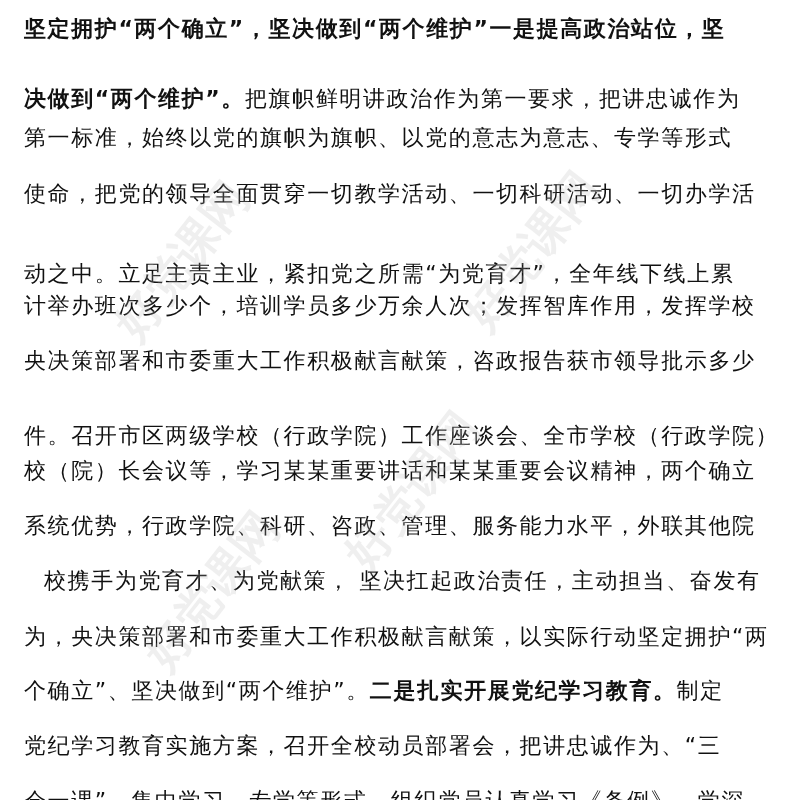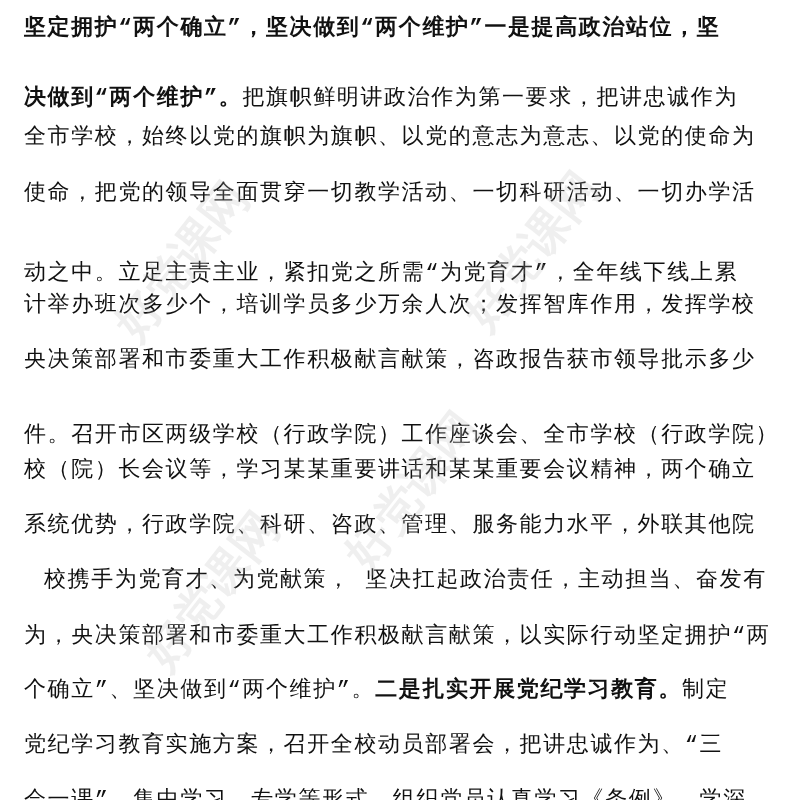--- a/index.html
+++ b/index.html
@@ -1,31 +1,31 @@
 <!DOCTYPE html>
 <html><head>
 <meta charset="utf-8">
 <style>
   html, body { margin: 0; padding: 0; background: #ffffff; }
   body { width: 800px; height: 800px; overflow: hidden; position: relative;
          font-family: "DejaVu Sans", "Liberation Sans", sans-serif; color: #111111; }
   .page { position: absolute; left: 24px; top: 0; width: 752px; }
   .line { position: absolute; left: 0; height: 30px; line-height: 30px; font-size: 22px;
-          white-space: nowrap; letter-spacing: 1.6px; text-align: justify; width: 752px; font-family: Liberation Mono, monospace; }
+          white-space: nowrap; letter-spacing: 1.6px; text-align: justify; width: 752px; }
   .b { font-weight: bold; }
   .watermark { position: absolute; color: rgba(180,180,180,0.22); font-size: 46px;
                transform: rotate(-52deg); white-space: nowrap; pointer-events: none; font-weight: bold; }
 </style>
 </head>
 <body>
 
 <div class="page" id="page">
     <div class="line" style="top: 14px;"><span class="b">坚定拥护“两个确立”，坚决做到“两个维护”一是提高政治站位，坚</span></div>
     <div class="line" style="top: 84px;"><span class="b">决做到“两个维护”。</span><span>把旗帜鲜明讲政治作为第一要求，把讲忠诚作为</span></div>
-    <div class="line" style="top: 123px;"><span>全市学校，始终以党的旗帜为旗帜、以党的意志为意志、以党的使命为</span></div>
+    <div class="line" style="top: 123px;"><span>第一标准，始终以党的旗帜为旗帜、以党的意志为意志、专学等形式</span></div>
     <div class="line" style="top: 179px;"><span>使命，把党的领导全面贯穿一切教学活动、一切科研活动、一切办学活</span></div>
     <div class="line" style="top: 235px; margin-top: 24px;"><span>动之中。立足主责主业，紧扣党之所需“为党育才”，全年线下线上累</span></div>
     <div class="line" style="top: 291px;"><span>计举办班次多少个，培训学员多少万余人次；发挥智库作用，发挥学校</span></div>
     <div class="line" style="top: 346px;"><span>央决策部署和市委重大工作积极献言献策，咨政报告获市领导批示多少</span></div>
     <div class="line" style="top: 401px; margin-top: 20px;"><span>件。召开市区两级学校（行政学院）工作座谈会、全市学校（行政学院）</span></div>
     <div class="line" style="top: 456px;"><span>校（院）长会议等，学习某某重要讲话和某某重要会议精神，两个确立</span></div>
     <div class="line" style="top: 511px;"><span>系统优势，行政学院、科研、咨政、管理、服务能力水平，外联其他院</span></div>
     <div class="line" style="top: 566px; margin-left: 20px;"><span>校携手为党育才、为党献策， 坚决扛起政治责任，主动担当、奋发有</span></div>
     <div class="line" style="top: 622px;"><span>为，央决策部署和市委重大工作积极献言献策，以实际行动坚定拥护“两</span></div>
     <div class="line" style="top: 676px;"><span>个确立”、坚决做到“两个维护”。</span><span class="b">二是扎实开展党纪学习教育。</span><span>制定</span></div>

